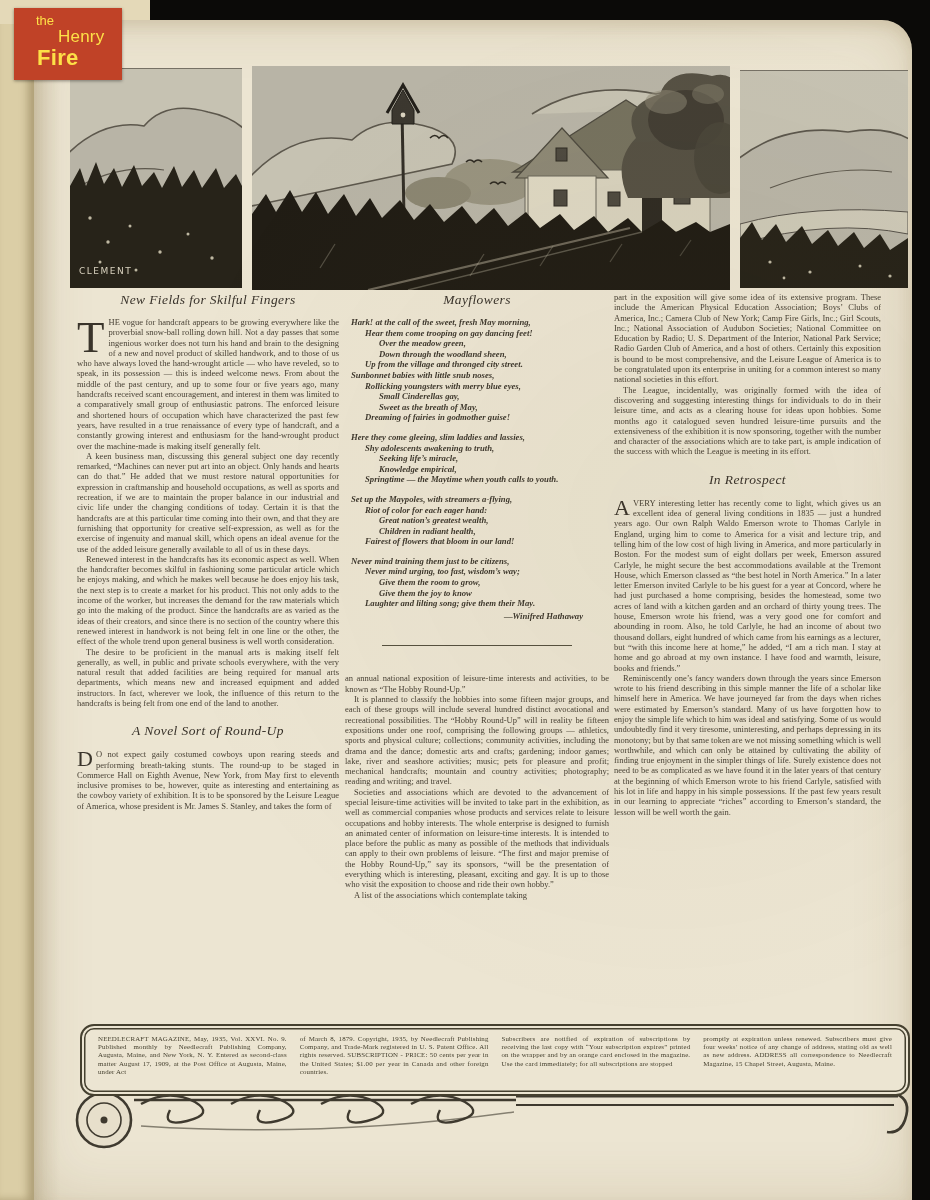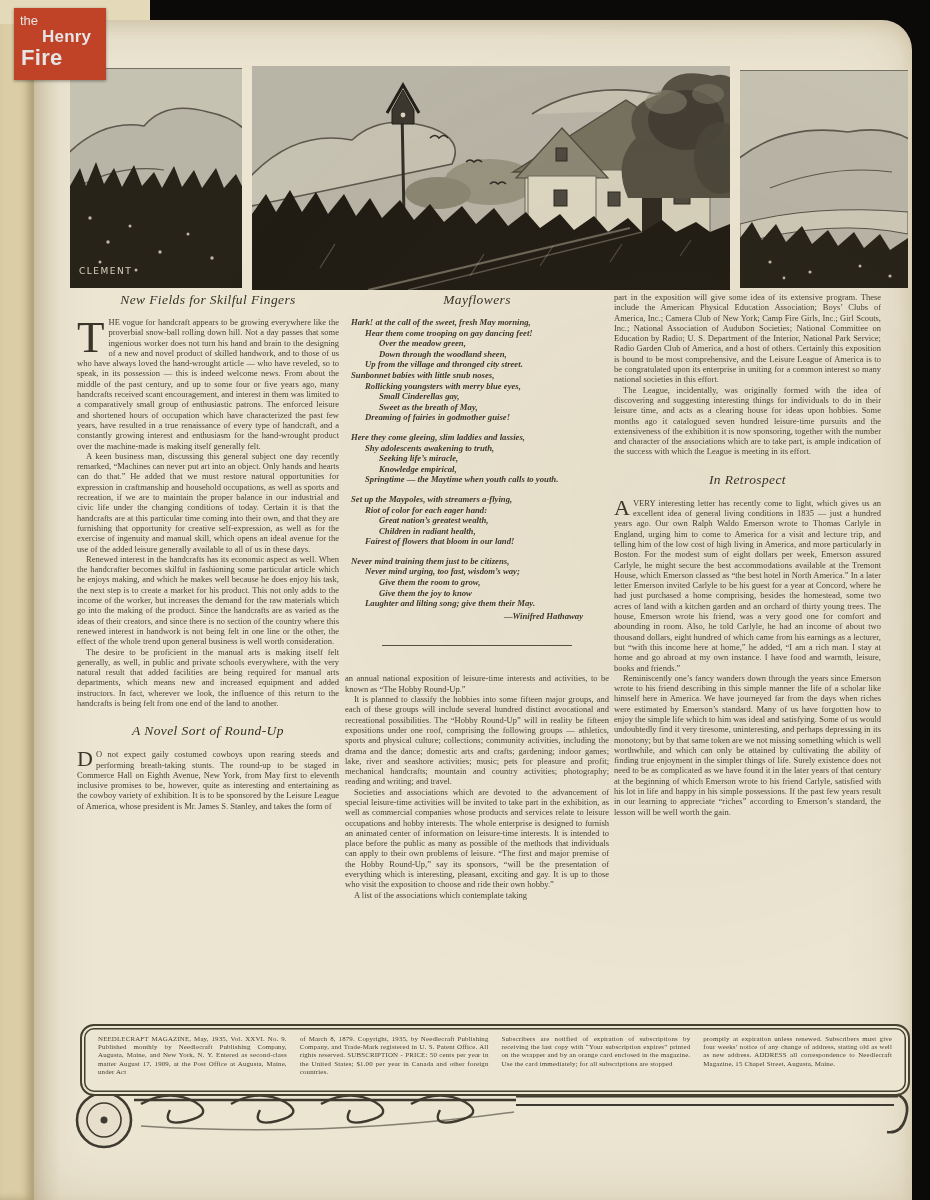--- a/index.html
+++ b/index.html
@@ -6,25 +6,25 @@
   body{width:930px;height:1200px;background:#0b0a08;font-family:"Liberation Serif","DejaVu Serif",serif;}
   .stage{position:relative;width:930px;height:1200px;background:#0b0a08;overflow:hidden;}
   .edge-strip{position:absolute;left:0;top:0;width:34px;height:1200px;background:#dbcea6;box-shadow:inset -6px 0 8px rgba(90,70,30,.35);}
   .edge-top{position:absolute;left:0;top:0;width:150px;height:24px;background:#e4d9b8;}
   .page{position:absolute;left:34px;top:20px;width:878px;height:1180px;background:#ece5d2;
         border-radius:6px 30px 0 0;
         box-shadow:inset 0 0 60px rgba(120,95,40,.18), inset 0 6px 14px rgba(120,95,40,.15);}
   .page::after{content:"";position:absolute;inset:0;border-radius:6px 30px 0 0;pointer-events:none;
         background:radial-gradient(circle at 72% 42%, rgba(110,90,40,.05), transparent 55%),
                    linear-gradient(90deg, rgba(100,80,30,.14), transparent 26px);}
-  .logo{position:absolute;left:14px;top:8px;width:92px;height:72px;background:#c04227;color:#e5e5e5;
+  .logo{position:absolute;left:14px;top:8px;width:92px;height:72px;background:#c04227;color:#fde047;
         font-family:"Liberation Sans","DejaVu Sans",sans-serif;line-height:1;z-index:5;
-        box-shadow:0 1px 3px rgba(0,0,0,.4);}
+        box-shadow:0 1px 3px rgba(0,0,0,.4);padding-left:16px;}
   .logo-the{display:block;font-size:13px;margin:6px 0 0 6px;}
-  .logo-henry{display:block;font-weight:bold;font-size:17px;margin:1px 0 0 28px;letter-spacing:.2px;}
+  .logo-henry{display:block;font-weight:normal;font-size:17px;margin:1px 0 0 28px;letter-spacing:.2px;}
   .logo-ford{display:block;font-weight:bold;font-size:22px;margin:2px 0 0 7px;letter-spacing:.3px;}
   .illus{position:absolute;left:36px;top:46px;width:838px;height:224px;}
   .cols{position:absolute;left:43px;top:272px;width:804px;height:752px;display:flex;overflow:hidden;color:#463f33;}
   .col{overflow:hidden;}
   .col1{width:262px;margin-right:6px;}
   .col2{width:264px;margin-right:5px;}
   .col3{width:267px;}
   .head{font-size:13.5px;font-style:italic;font-weight:normal;text-align:center;margin:0 0 9px 0;
         color:#38322a;letter-spacing:.4px;}
   .head2{margin:15px 0 10px 0;}

